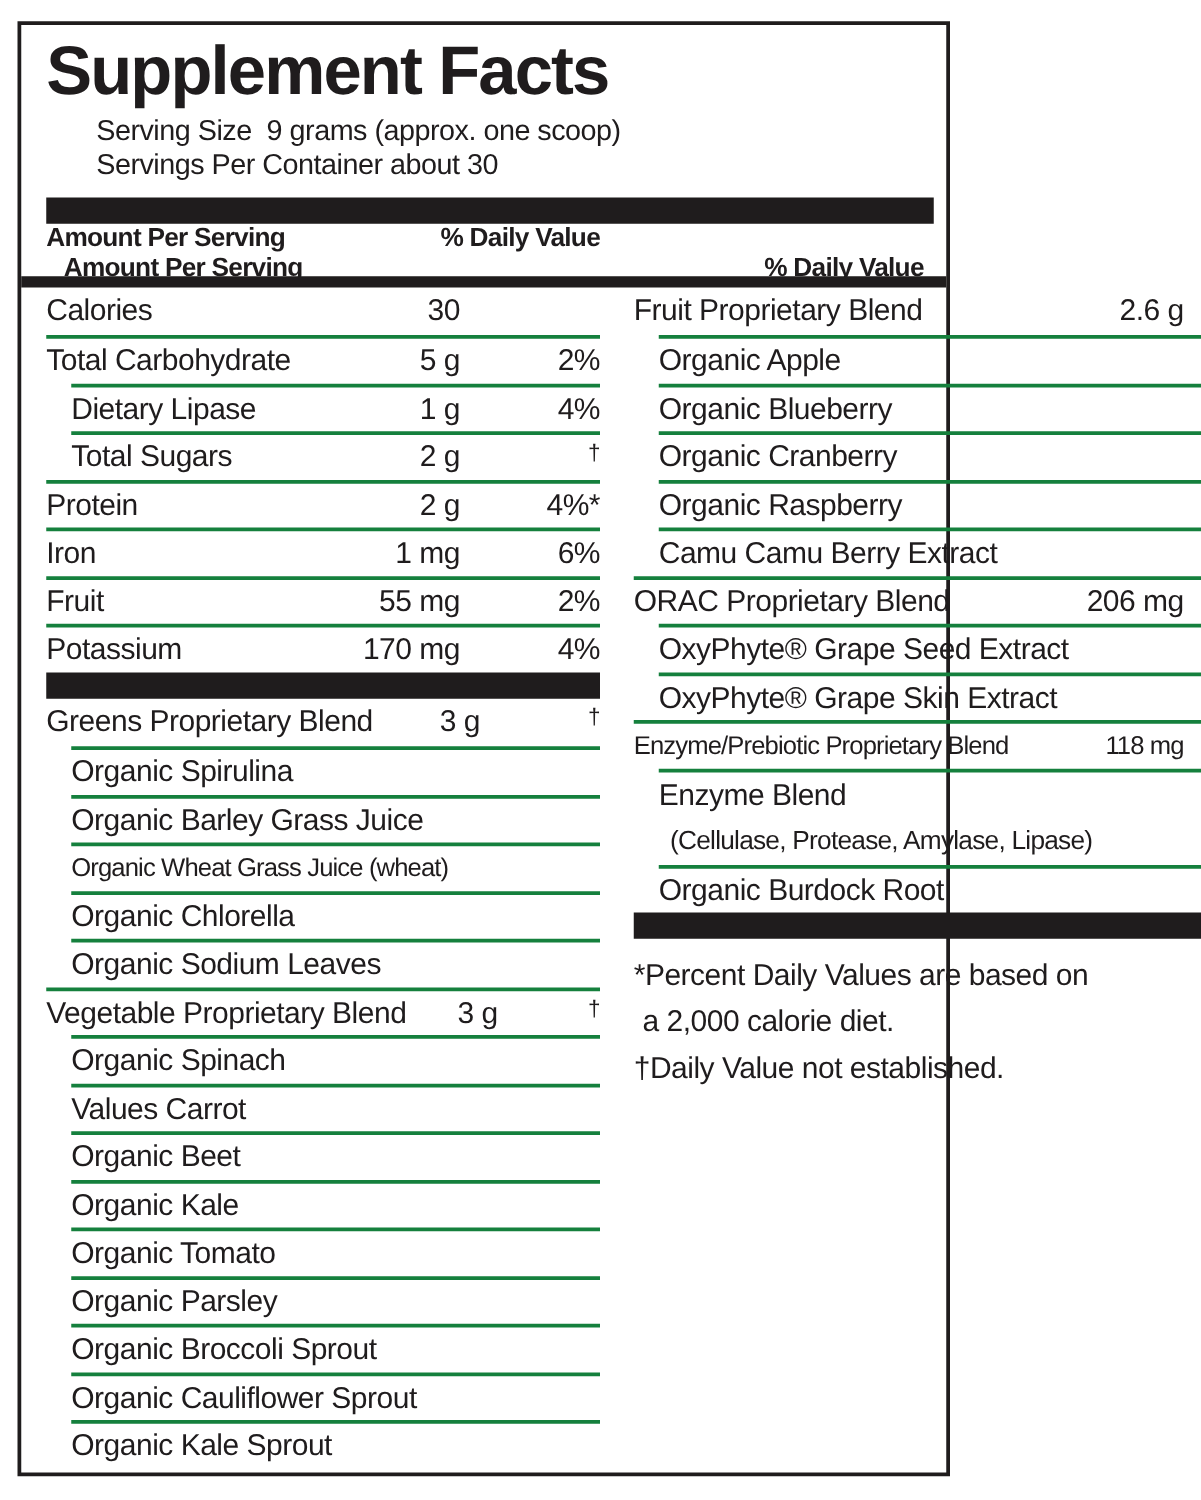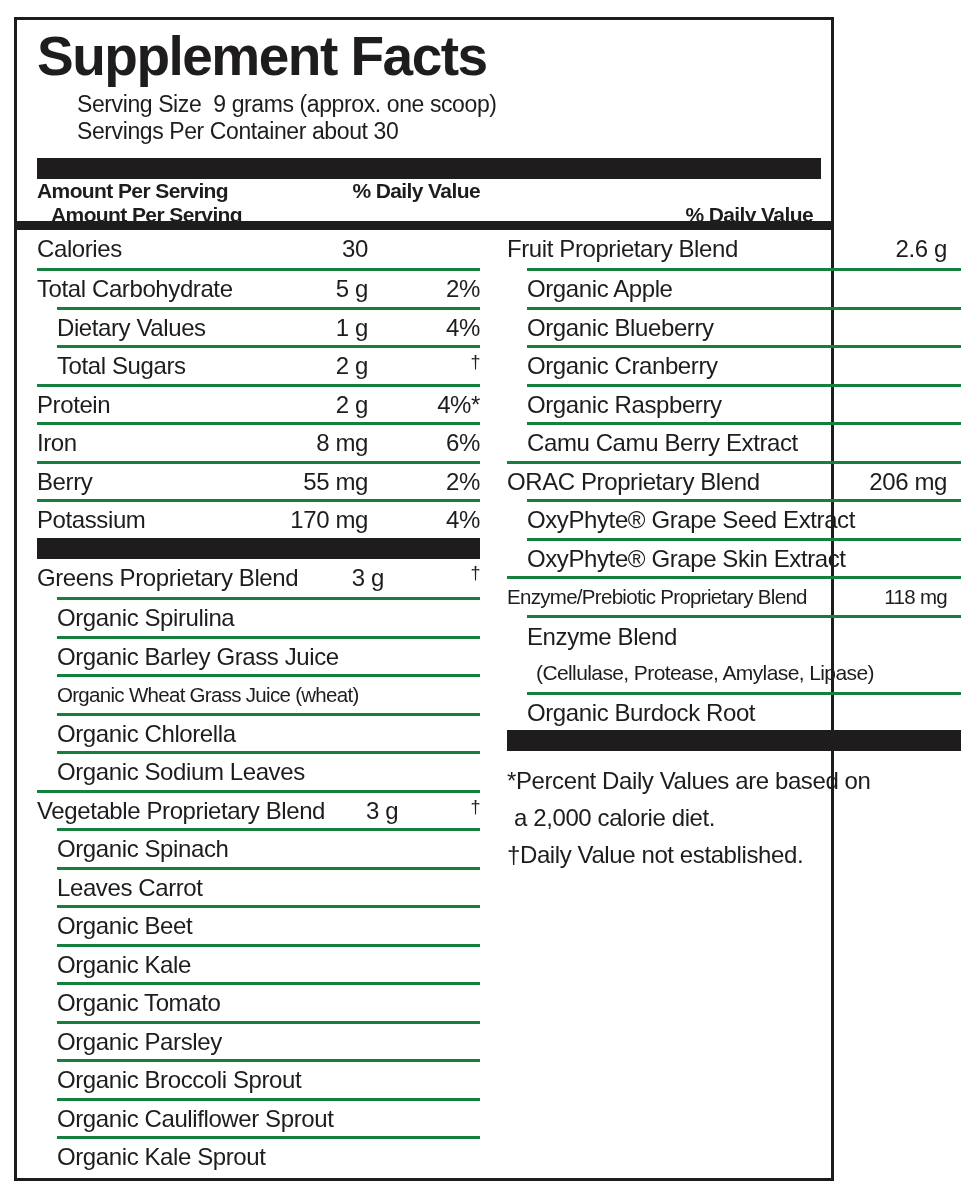--- a/index.html
+++ b/index.html
@@ -1,20 +1,20 @@
 <!DOCTYPE html>
 <html><head>
 <meta charset="utf-8">
 <style>
   * { margin:0; padding:0; box-sizing:border-box; }
   html,body { width:961px; height:1200px; background:#ffffff; overflow:hidden; }
   body { font-family:"Liberation Sans","DejaVu Sans",sans-serif; color:#1f1c1d; letter-spacing:-0.4px; }
 
   .label {
-    position:absolute; left:14px; top:17px; width:820px; height:1164px;
+    position:absolute; left:14px; top:17px; width:746px; height:1164px;
     border:3px solid #1f1c1d; background:#fff;
     display:flex; flex-direction:column;
   }
   .inner { padding:0 10px 0 20px; }
 
   .title { font-size:55px; font-weight:bold; letter-spacing:-1.5px; line-height:1.05; padding-top:8px; }
   .serving-line { font-size:23px; line-height:27px; white-space:pre-wrap;margin-left:40px; }
   .serving-block { margin-top:5px; }
 
   .bar-thick { height:21px; background:#1f1c1d; margin-top:13px; }
@@ -84,41 +84,41 @@
           <span class="name">Calories</span>
           <span class="amount">30</span>
           <span class="dv"></span>
         </div>
         <div class="row indent0">
           <span class="name">Total Carbohydrate</span>
           <span class="amount">5 g</span>
           <span class="dv">2%</span>
         </div>
         <div class="row indent1">
-          <span class="name">Dietary Values</span>
+          <span class="name">Dietary Lipase</span>
           <span class="amount">1 g</span>
           <span class="dv">4%</span>
         </div>
         <div class="row indent1">
           <span class="name">Total Sugars</span>
           <span class="amount">2 g</span>
           <span class="dv dagger">†</span>
         </div>
         <div class="row indent0">
           <span class="name">Protein</span>
           <span class="amount">2 g</span>
           <span class="dv">4%*</span>
         </div>
         <div class="row indent0">
           <span class="name">Iron</span>
-          <span class="amount">8 mg</span>
+          <span class="amount">1 mg</span>
           <span class="dv">6%</span>
         </div>
         <div class="row indent0">
-          <span class="name">Berry</span>
+          <span class="name">Fruit</span>
           <span class="amount">55 mg</span>
           <span class="dv">2%</span>
         </div>
         <div class="row indent0">
           <span class="name">Potassium</span>
           <span class="amount">170 mg</span>
           <span class="dv">4%</span>
         </div>
         <div class="section-bar"></div>
         <div class="row indent0 no-top">
@@ -155,21 +155,21 @@
           <span class="name">Vegetable Proprietary Blend</span>
           <span class="amount">3 g</span>
           <span class="dv dagger">†</span>
         </div>
         <div class="row indent1">
           <span class="name">Organic Spinach</span>
           <span class="amount"></span>
           <span class="dv"></span>
         </div>
         <div class="row indent1">
-          <span class="name">Leaves Carrot</span>
+          <span class="name">Values Carrot</span>
           <span class="amount"></span>
           <span class="dv"></span>
         </div>
         <div class="row indent1">
           <span class="name">Organic Beet</span>
           <span class="amount"></span>
           <span class="dv"></span>
         </div>
         <div class="row indent1">
           <span class="name">Organic Kale</span>

